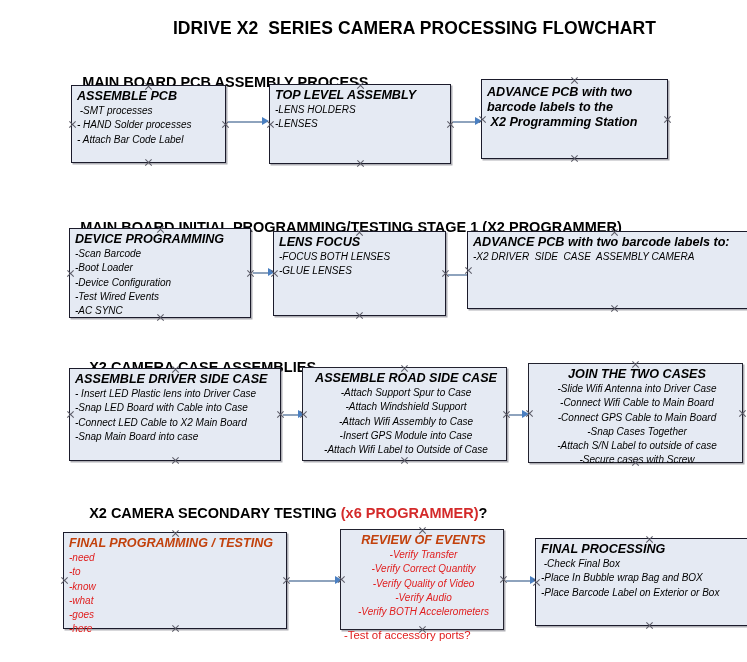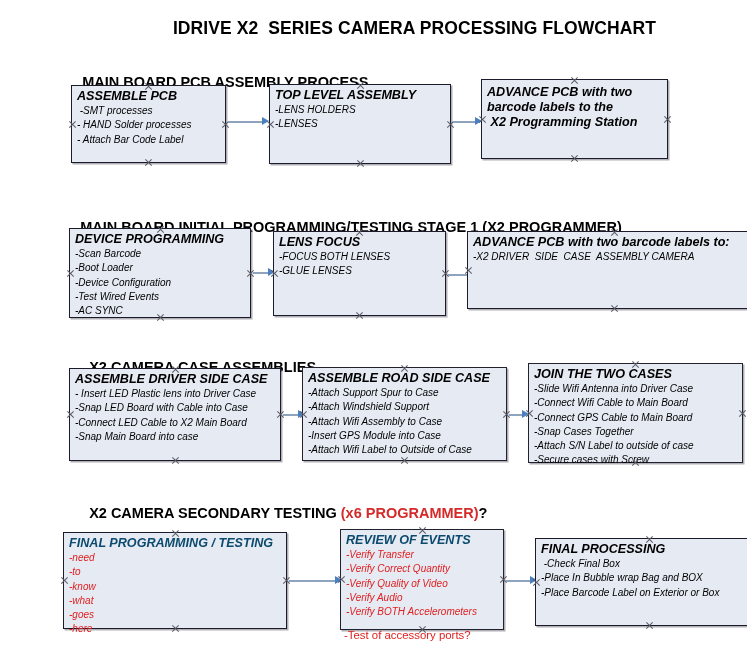--- a/index.html
+++ b/index.html
@@ -55,20 +55,21 @@
   
   .node {
     position: absolute;
     background: #e5eaf3;
     border: 1.3px solid #1b1b2b;
     box-sizing: border-box;
     box-shadow: 1.5px 1.5px 0 rgba(110,110,120,0.55);
   }
   .node.thick {
     border: 1.6px solid #22222f;
+    text-align: center;
   }
   .node-inner {
     position: absolute;
     left: 5px;
     top: 3px;
     right: 2px;
     font-style: italic;
   }
   .node-title {
     font-size: 12.6px;
@@ -76,21 +77,21 @@
     color: #000000;
     line-height: 15px;
     white-space: pre;
   }
   .node-line {
     font-size: 10px;
     color: #000000;
     line-height: 14.3px;
     white-space: pre;
   }
-  .red .node-title { color: #0c4a6e; }
+  .red .node-title { color: #c2410c; }
   .red .node-line  { color: #e02020; }
 
   .overflow-line {
     position: absolute;
     font-size: 11.4px;
     line-height: 14.3px;
     color: #e02020;
     white-space: pre;
   }
 

